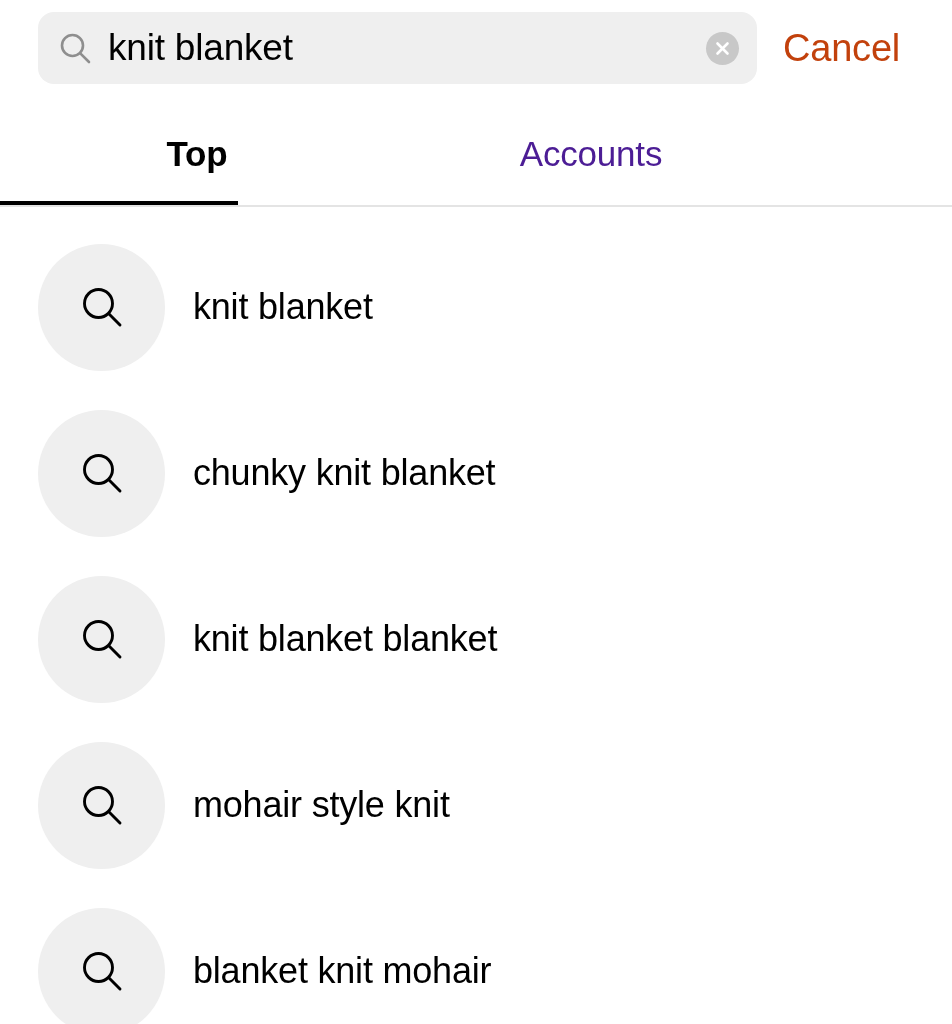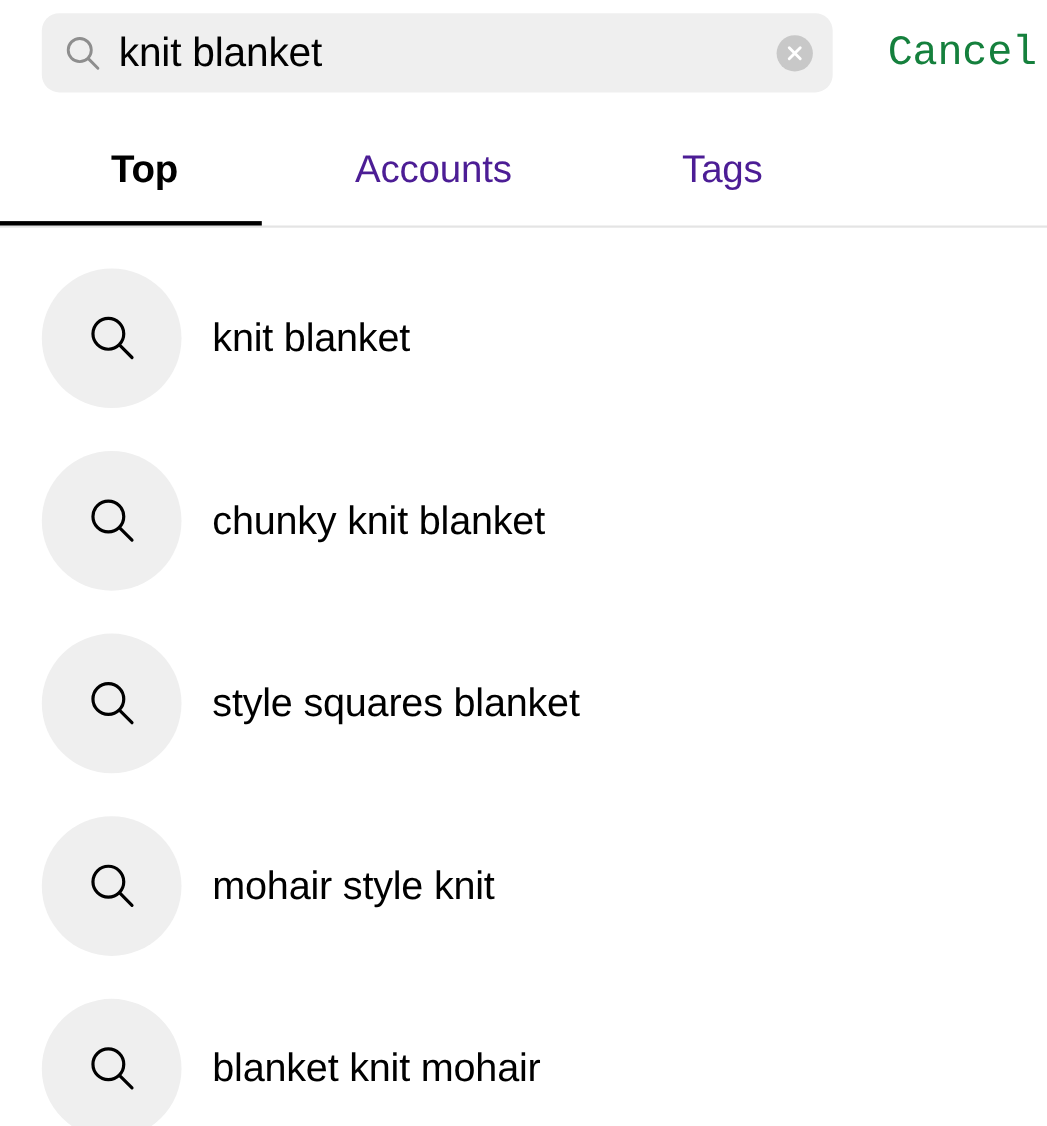--- a/index.html
+++ b/index.html
@@ -73,27 +73,26 @@
   .clear-btn svg { display:block; }
   .cancel-btn {
     position:absolute;
     left:783px; top:12px;
     height:72px;
     display:flex;
     align-items:center;
     background:none;
     border:none;
     padding:0;
-    font-family:Liberation Mono, monospace;
+    font-family:Liberation Sans, sans-serif;
     font-size:38px;
-    color:#15803d;
+    color:#c2410c;
     letter-spacing:-0.2px;
     cursor:pointer;
     white-space:nowrap;
-    margin-left:24px;
   }
 
   
   .tabbar {
     position:absolute;
     left:0; top:112px;
     width:952px; height:96px;
   }
   .tabs {
     position:relative;
@@ -194,21 +193,20 @@
       </button>
     </div>
 
     <button class="cancel-btn">Cancel</button>
   </div>
 
   <div class="tabbar">
     <div class="tabs">
       <button class="tab active">Top</button>
       <button class="tab">Accounts</button>
-      <button class="tab">Tags</button>
       <div class="tab-underline"></div>
     </div>
   </div>
   <div class="tabbar-divider"></div>
 
   <div class="results">
 
     <div class="result-row">
       <span class="row-avatar">
         <span>
@@ -235,21 +233,21 @@
 
     <div class="result-row">
       <span class="row-avatar">
         <span>
           <svg width="46" height="46" viewBox="0 0 46 46" fill="none" xmlns="http://www.w3.org/2000/svg">
             <circle cx="19.5" cy="19.5" r="14" stroke="#000000" stroke-width="2.9"></circle>
             <line x1="29.8" y1="29.8" x2="41" y2="41" stroke="#000000" stroke-width="2.9" stroke-linecap="round"></line>
           </svg>
         </span>
       </span>
-      <span class="row-label">style squares blanket</span>
+      <span class="row-label">knit blanket blanket</span>
     </div>
 
     <div class="result-row">
       <span class="row-avatar">
         <span>
           <svg width="46" height="46" viewBox="0 0 46 46" fill="none" xmlns="http://www.w3.org/2000/svg">
             <circle cx="19.5" cy="19.5" r="14" stroke="#000000" stroke-width="2.9"></circle>
             <line x1="29.8" y1="29.8" x2="41" y2="41" stroke="#000000" stroke-width="2.9" stroke-linecap="round"></line>
           </svg>
         </span>

